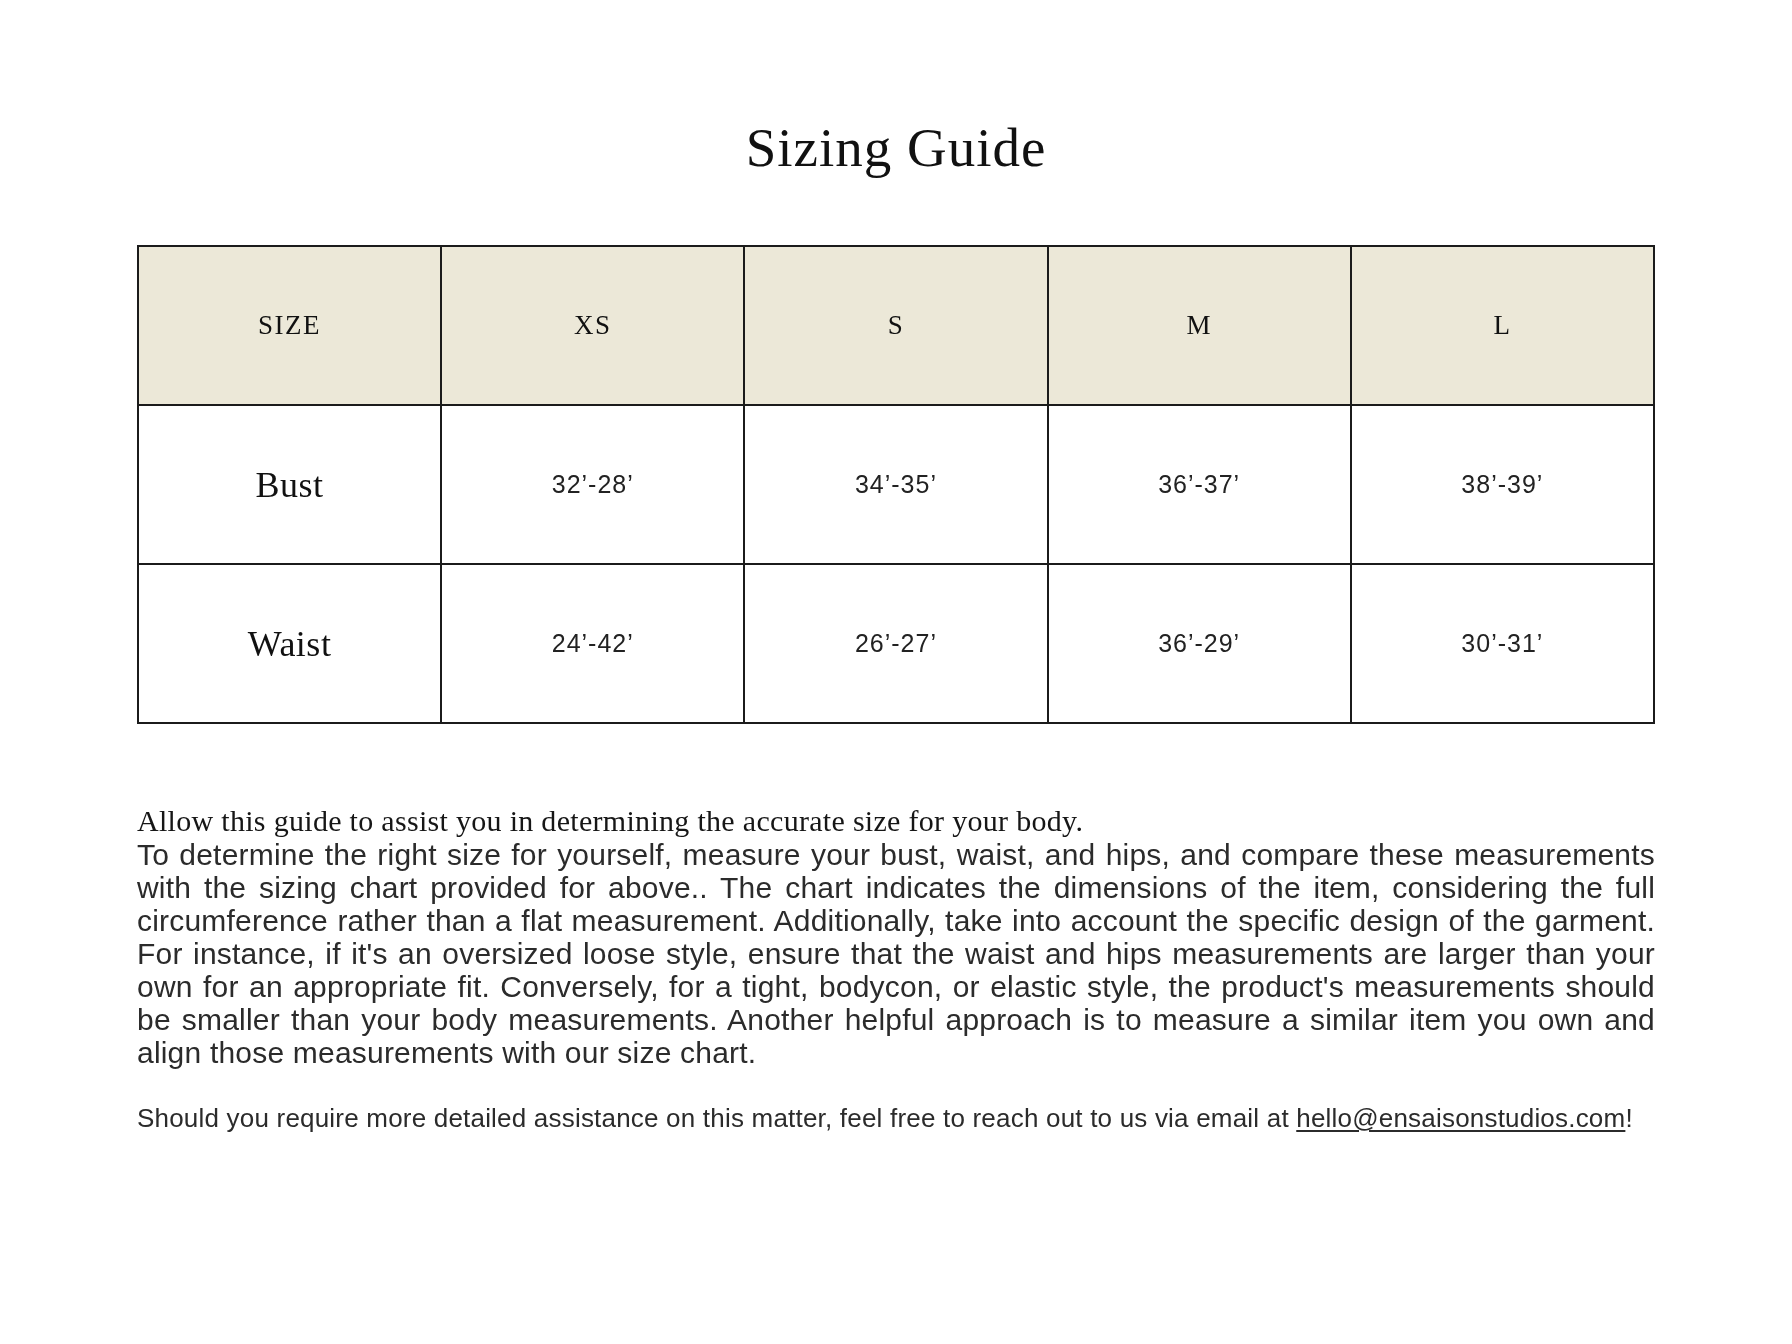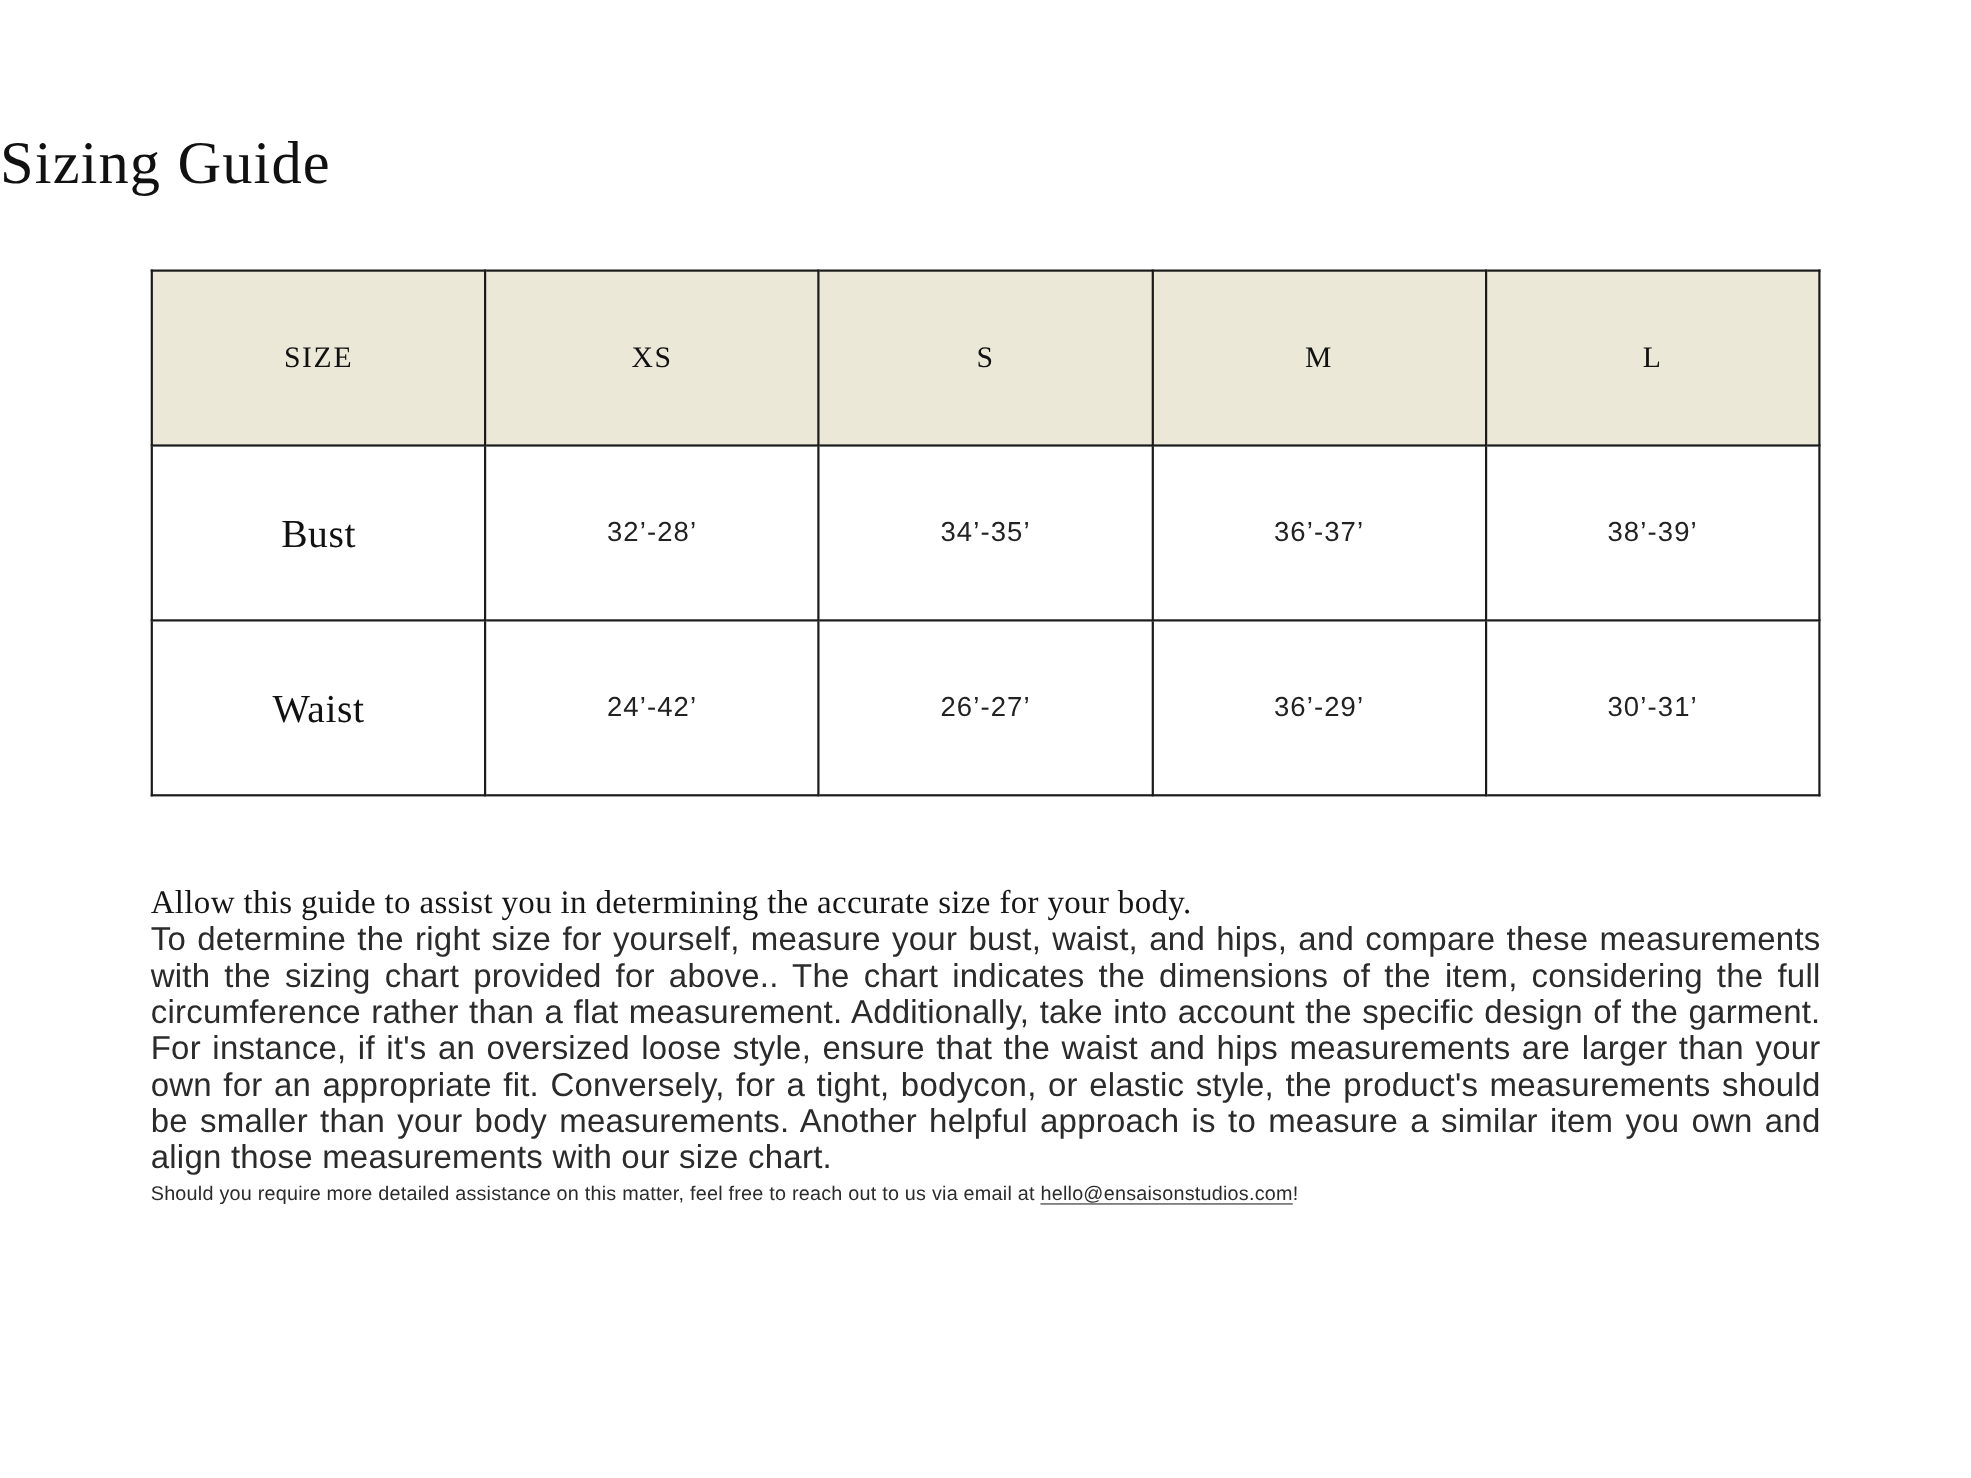--- a/index.html
+++ b/index.html
@@ -19,20 +19,21 @@
     font-family: "Liberation Sans", sans-serif;
     color: var(--ink);
     overflow: hidden;
   }
   .content-col {
     width: 1518px;
     margin: 0 auto;
   }
   h1.title {
     padding-top: 116px;
+    text-align: center;
     font-family: "Liberation Serif", serif;
     font-weight: 400;
     font-size: 55px;
     letter-spacing: 1px;
     color: #111;
   }
   table.size-chart {
     margin-top: 66px;
     width: 1518px;
     table-layout: fixed;
@@ -74,21 +75,22 @@
     color: #161616;
   }
   p.body-paragraph {
     font-size: 30px;
     line-height: 33px;
     text-align: justify;
     color: var(--body-ink);
     letter-spacing: 0.2px;
   }
   p.contact-line {
-    font-size: 18px;
+    margin-top: 33px;
+    font-size: 26px;
     line-height: 33px;
     color: var(--body-ink);
     letter-spacing: 0.2px;
   }
   a.email-link {
     color: var(--body-ink);
     text-decoration: underline;
     text-underline-offset: 3px;
     cursor: pointer;
   }

